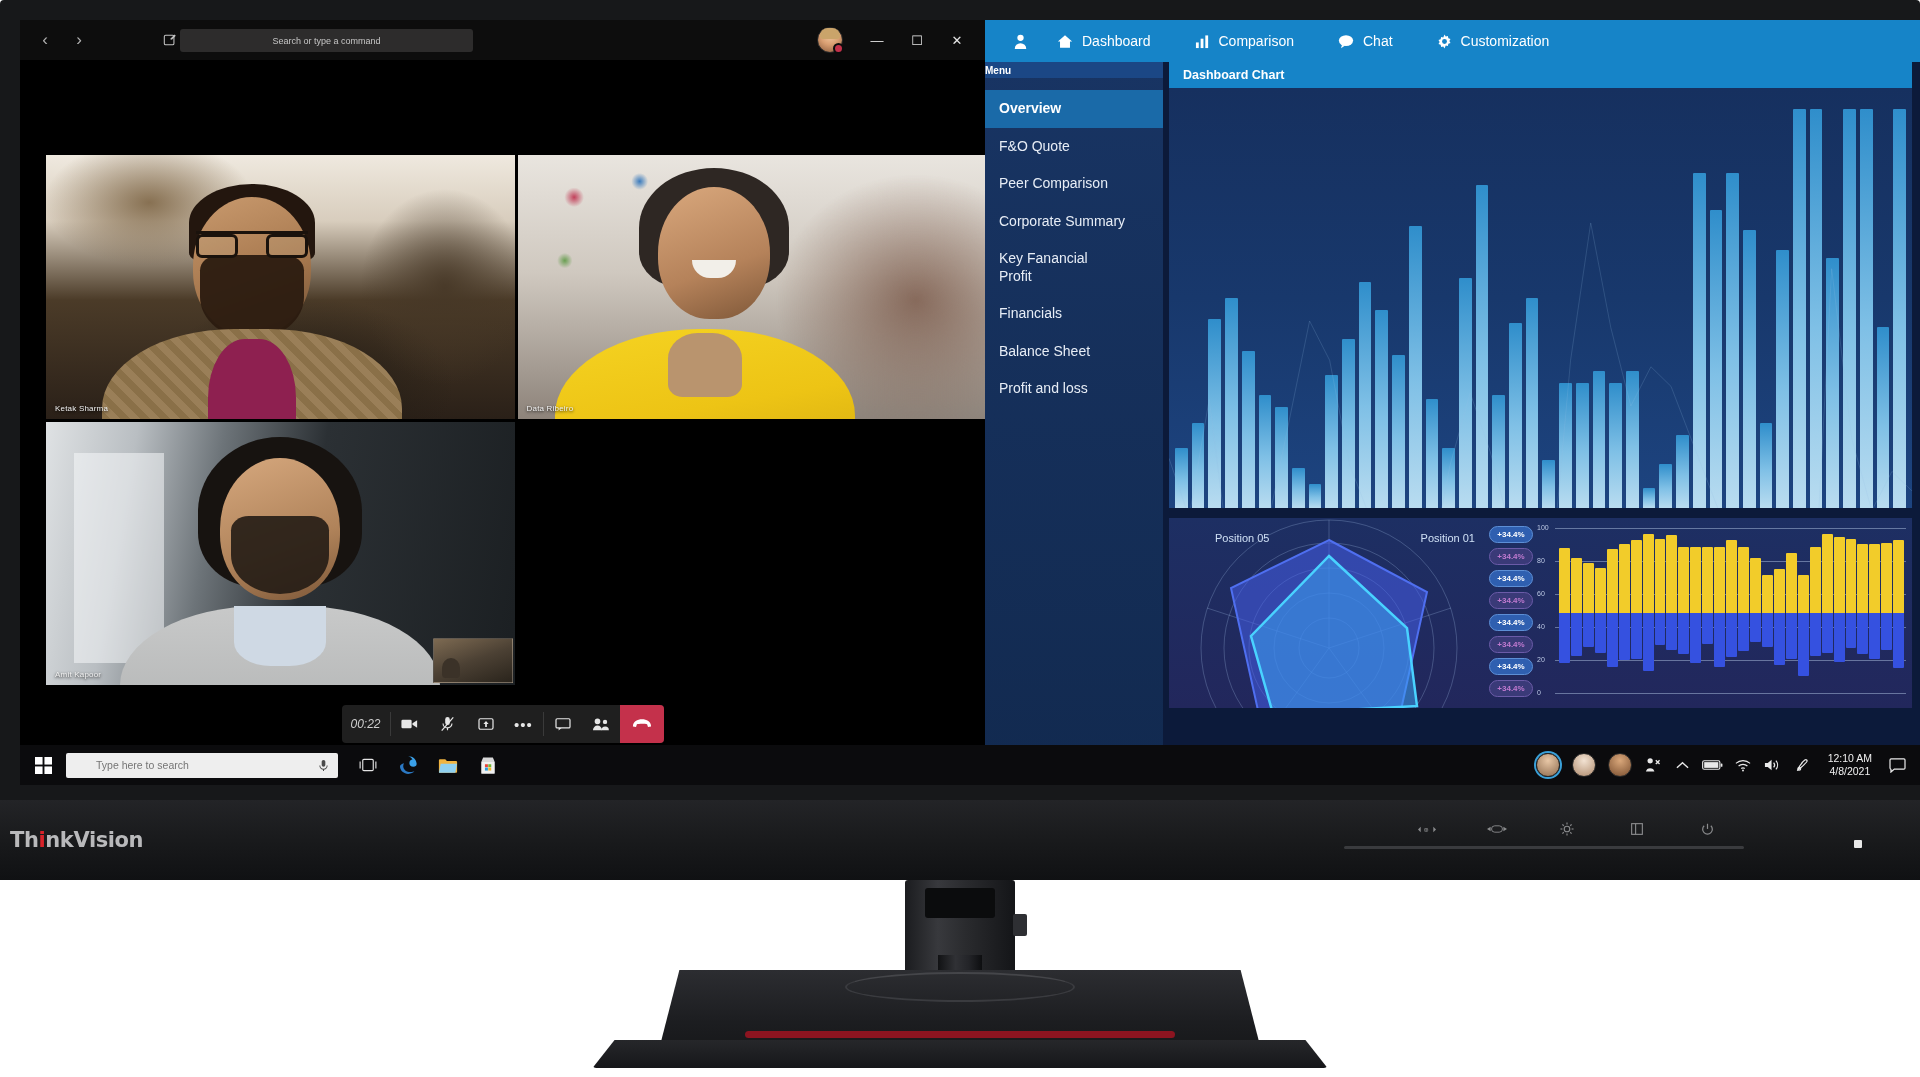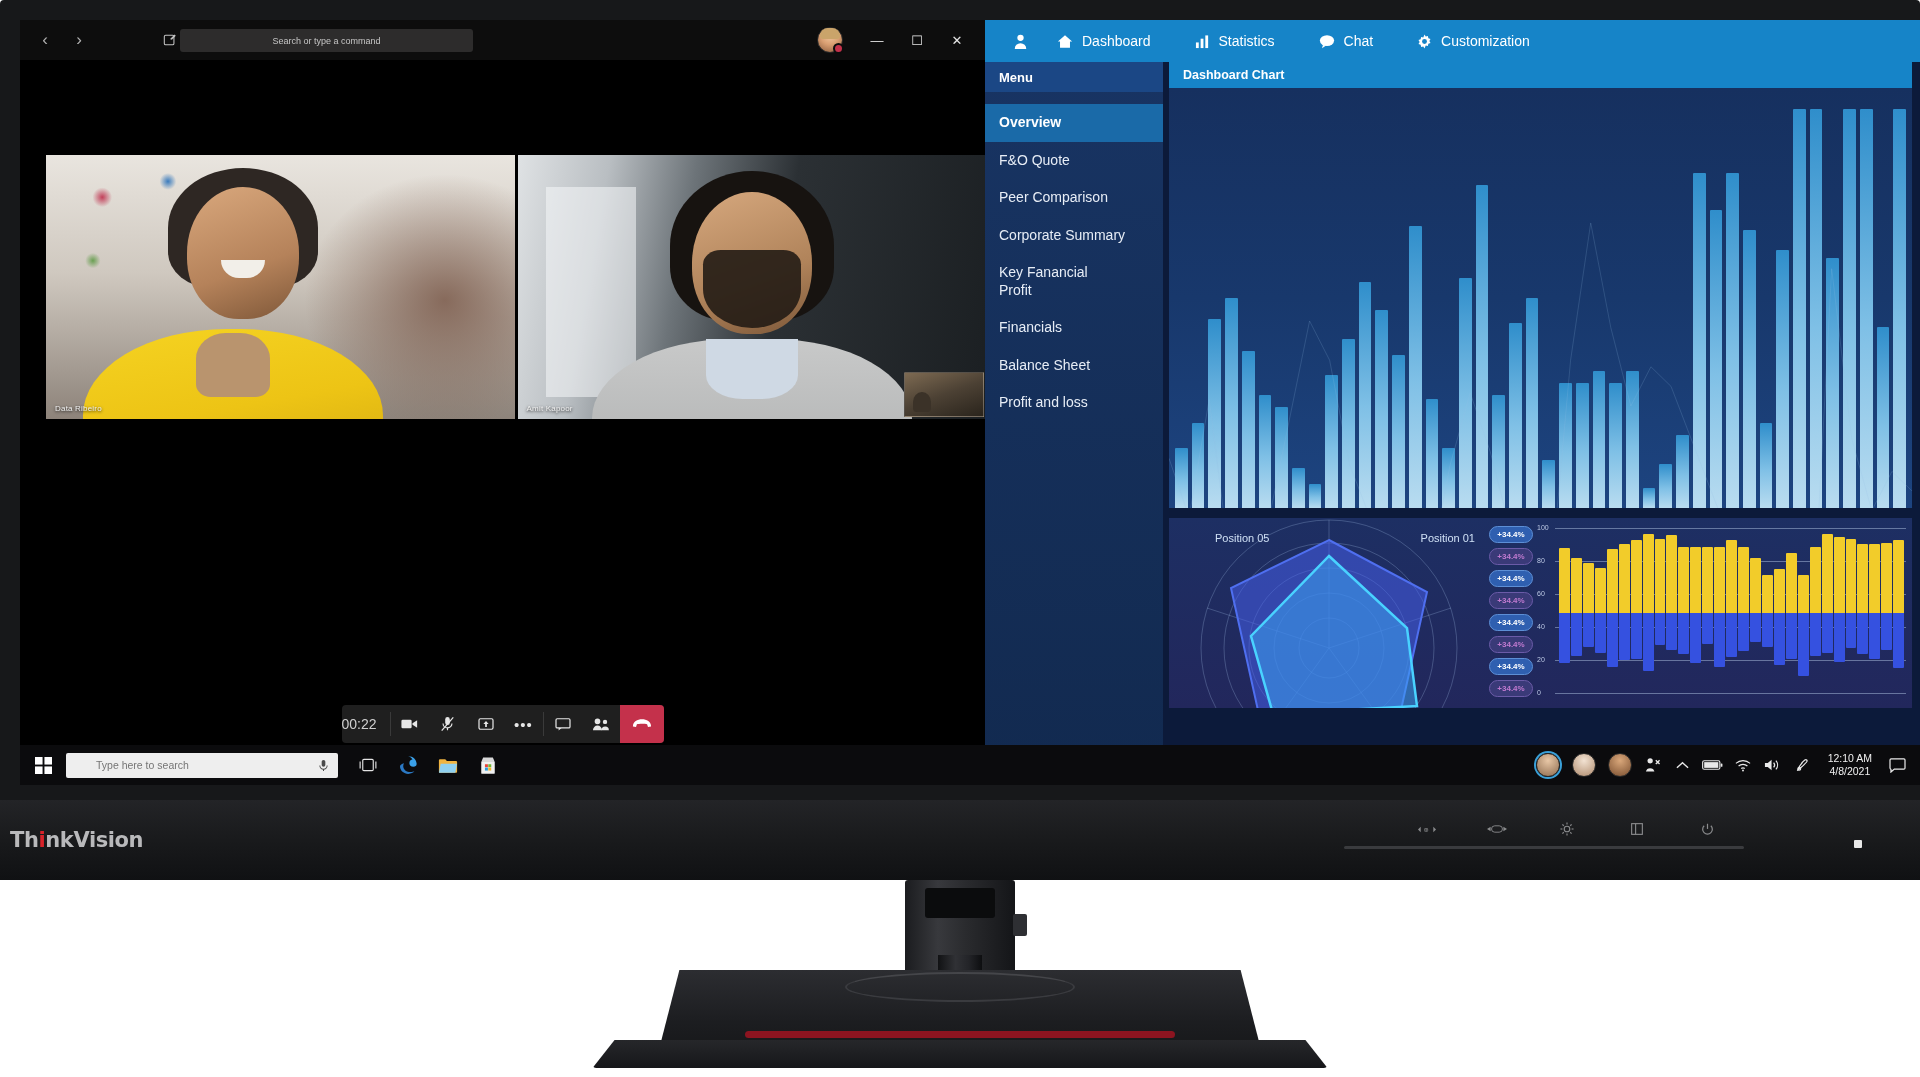--- a/index.html
+++ b/index.html
@@ -214,21 +214,21 @@
   }
   .pip::after{content:""; position:absolute; left:8px; bottom:4px; width:18px; height:20px;
     background:#3b3228; border-radius:50% 50% 20% 20%;}
 
   
   .call-bar {
     position:absolute; left:50%; transform:translateX(-50%); bottom:22px;
     display:flex; align-items:center; height:38px;
     background:#1f1f1f; border-radius:4px; overflow:hidden;
   }
-  .call-timer { width:48px; color:#cfcfcf; font-size:14px; }
+  .call-timer { width:48px; text-align:center; color:#cfcfcf; font-size:12px;font-style:italic; }
   .call-sep { width:1px; height:24px; background:#3a3a3a; }
   .call-btn {
     width:38px; height:38px; display:flex; align-items:center; justify-content:center;
     color:#e6e6e6; cursor:pointer;
   }
   .hangup { width:44px; height:38px; background:#c4314b; display:flex; align-items:center; justify-content:center;
             cursor:pointer; }
 
   
   .dash {
@@ -243,22 +243,22 @@
               padding:0 22px; height:42px; }
   .nav-ico { display:flex; align-items:center; }
 
   .dash-body { display:flex; height:703px; }
   .side {
     width:178px; background:linear-gradient(180deg,#16305e 0%, #102murky 0%, #132a52 100%);
     background:linear-gradient(180deg,#17325f 0%, #122murky 0%, #132b53 100%);
     background:linear-gradient(180deg,#183463 0%, #122a50 100%);
     flex:0 0 178px;
   }
-  .side-hdr { height:30px; background:#1b4785; display:flex; align-items:center; padding-left:14px;
-              color:#fff; font-size:13px; font-weight:700; }
+  .side-hdr { height:16px; background:#1b4785; display:flex; align-items:center; 
+              color:#fff; font-size:10px; font-weight:700; }
   .side-gap { height:12px; }
   .side-item { padding:10px 14px; color:#e7edf6; font-size:14px; cursor:pointer; line-height:1.25; }
   .side-item.active { background:#1a6aa8; color:#fff; font-weight:700; }
 
   .dash-main { flex:1; padding:0; display:flex; flex-direction:column; }
   .panel { margin:0 8px 0 6px; }
   .panel-hdr { height:26px; background:#1684c8; display:flex; align-items:center; padding-left:14px;
                color:#fff; font-size:12.5px; font-weight:700; }
   .chart-box {
     height:420px; background:linear-gradient(180deg,#142a56 0%, #122murky 0%, #15305e 45%, #1b3d74 100%);
@@ -346,20 +346,33 @@
             </div>
             <div class="win-btn">—</div>
             <div class="win-btn">☐</div>
             <div class="win-btn">✕</div>
           </div>
         </div>
 
         <div class="teams-stage">
           <div class="video-grid">
 
+            <div class="tile t1">
+              <div class="bg-blur"></div>
+              <div class="hair"></div>
+                <div class="head"></div>
+              <div class="beard"></div>
+              <div class="glasses">
+                  <div class="lens l"></div>
+                  <div class="lens r"></div>
+                </div>
+              <div class="body"></div>
+                <div class="shirt"></div>
+              <div class="tile-name">Ketak Sharma</div>
+            </div>
 
 
             <div class="tile t3">
               <div class="bg-blur"></div>
               <div class="hair"></div>
                 <div class="head"></div>
               <div class="smile"></div>
                 <div class="scarf"></div>
               <div class="tile-name">Data Ribeiro</div>
             </div>
@@ -444,21 +457,21 @@
             <span>Dashboard</span>
           </div>
           <div class="nav-item">
             <span class="nav-ico">
               <svg width="15" height="15" viewBox="0 0 16 16">
                   <rect x="1" y="9" width="3" height="6" fill="#fff"></rect>
                   <rect x="6" y="5" width="3" height="10" fill="#fff"></rect>
                   <rect x="11" y="1.5" width="3" height="13.5" fill="#fff"></rect>
                 </svg>
             </span>
-            <span>Statistics</span>
+            <span>Comparison</span>
           </div>
           <div class="nav-item">
             <span class="nav-ico">
               <svg width="16" height="15" viewBox="0 0 18 16">
                   <ellipse cx="9" cy="7" rx="8" ry="6" fill="#fff"></ellipse>
                   <path d="M4.4 12 L3.4 15.6 L8 12.6 Z" fill="#fff"></path>
                 </svg>
             </span>
             <span>Chat</span>
           </div>

